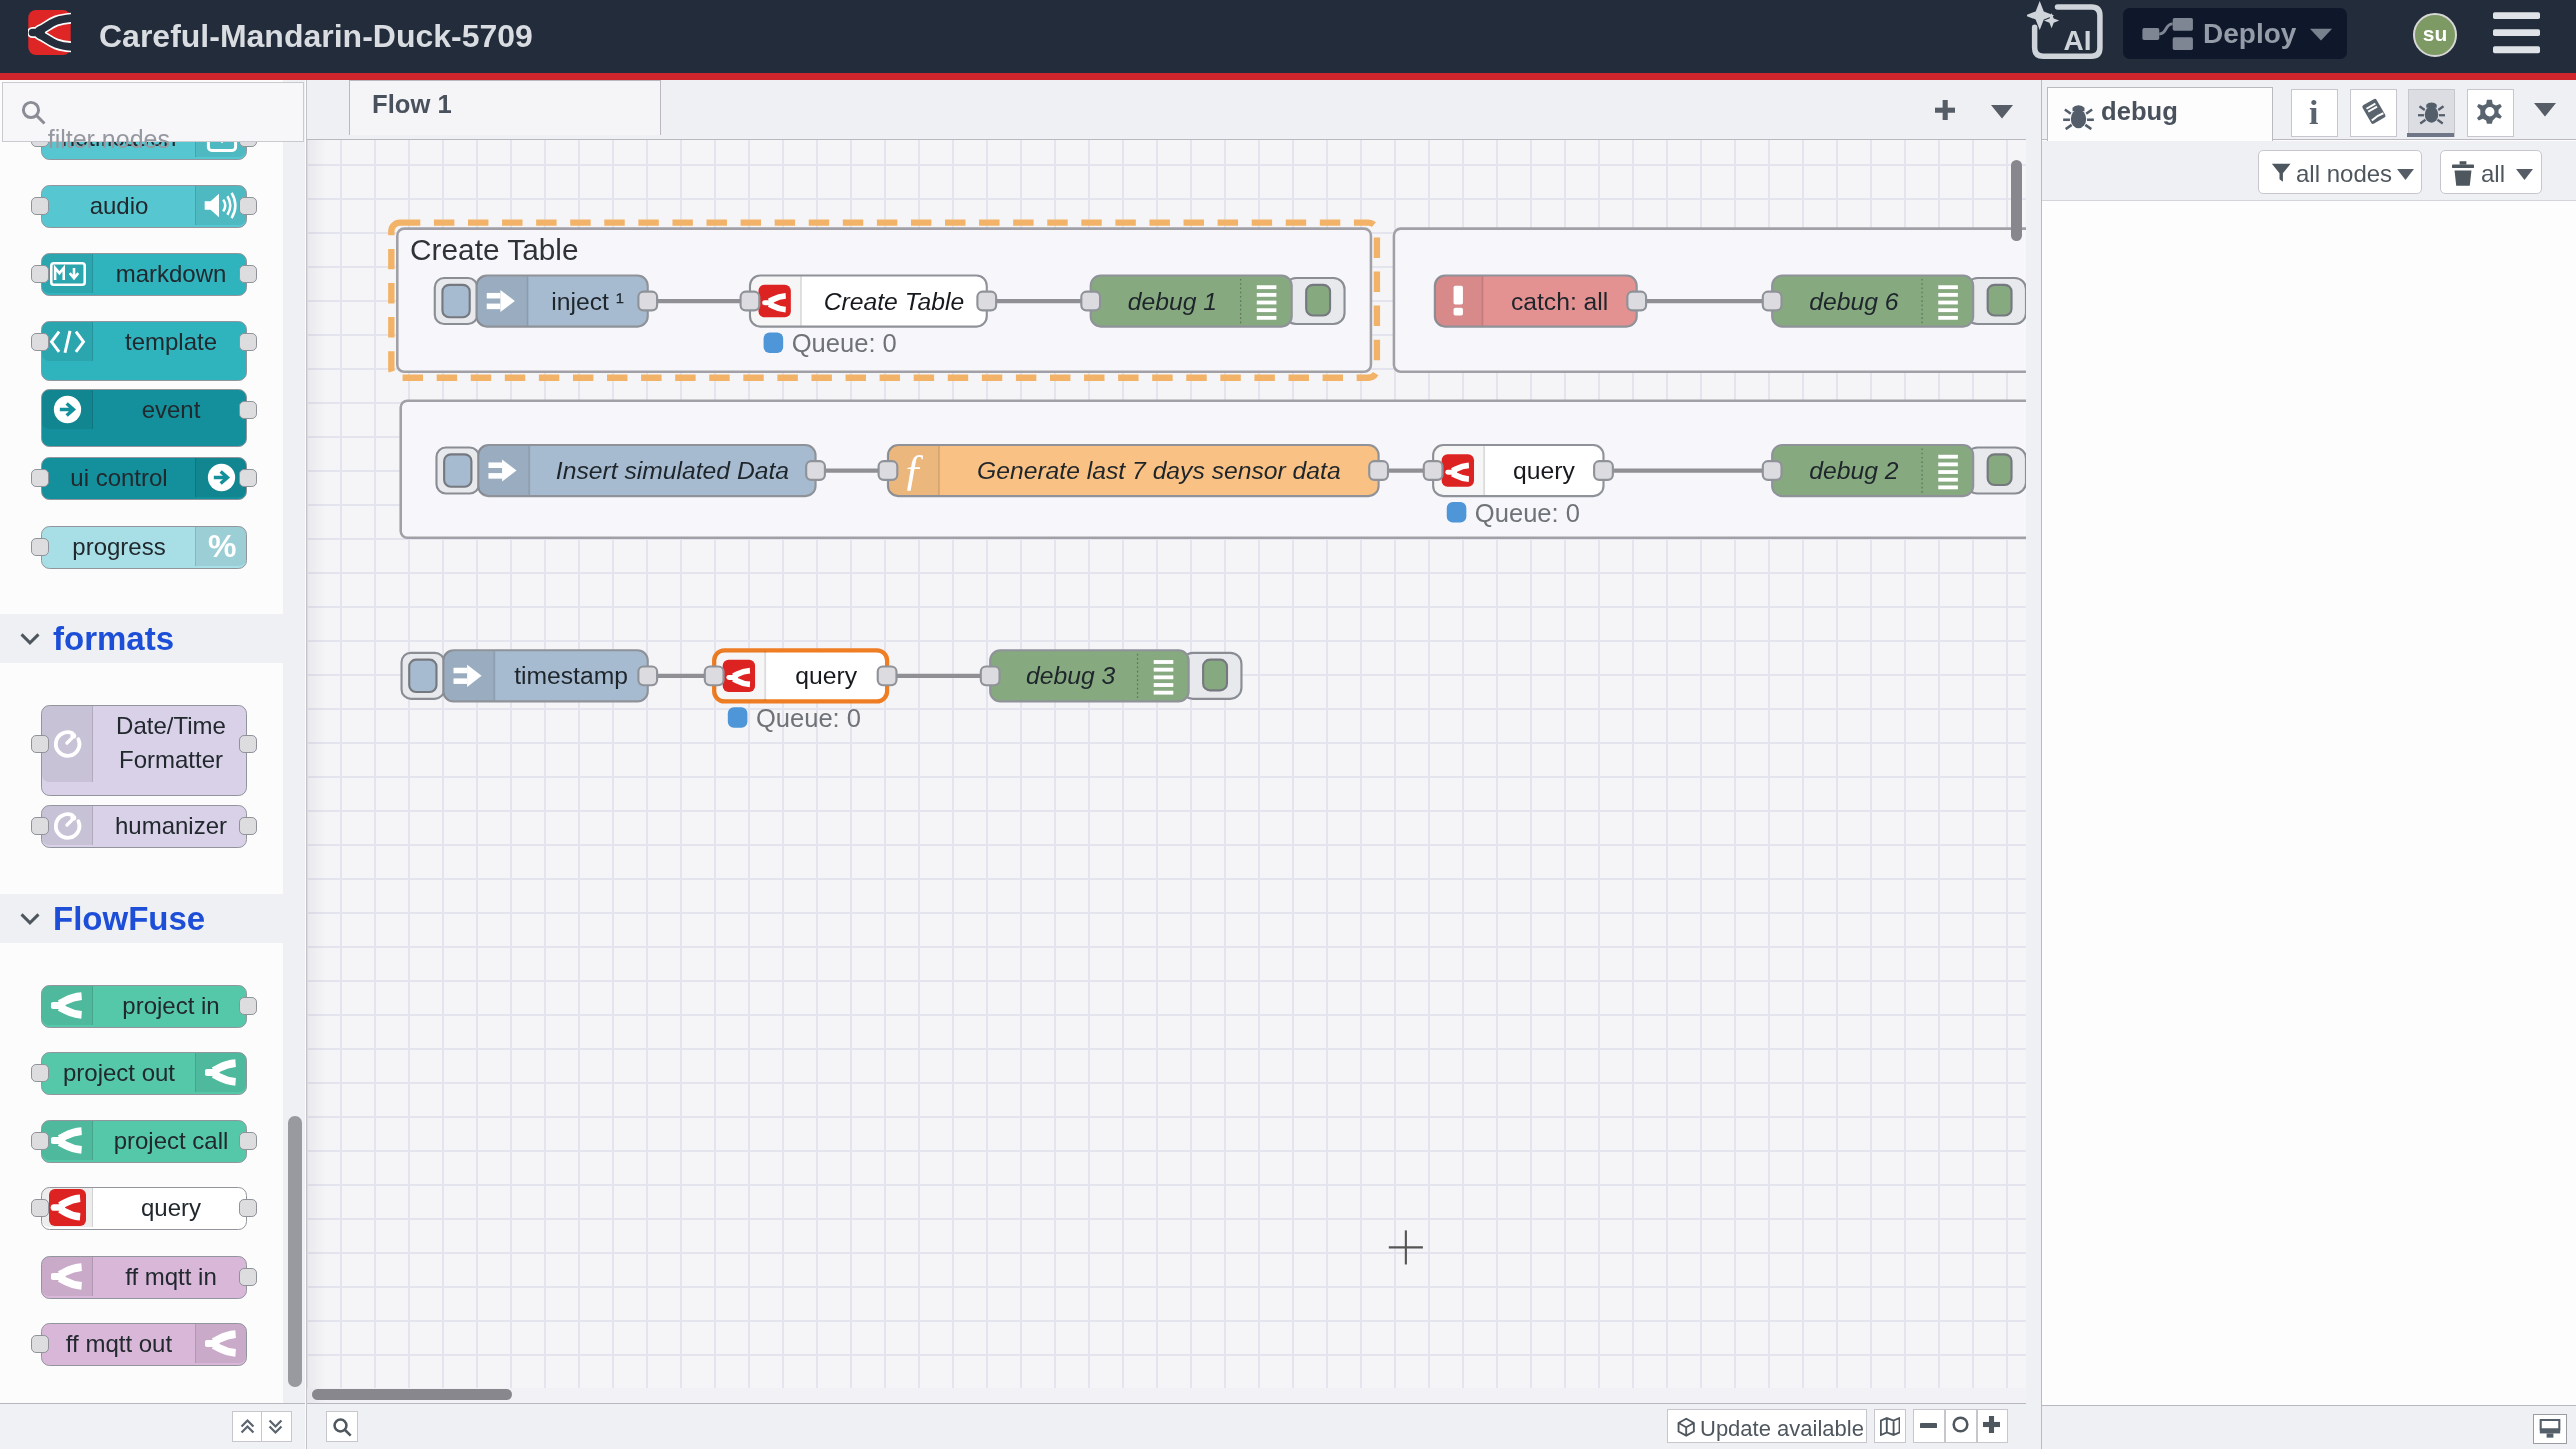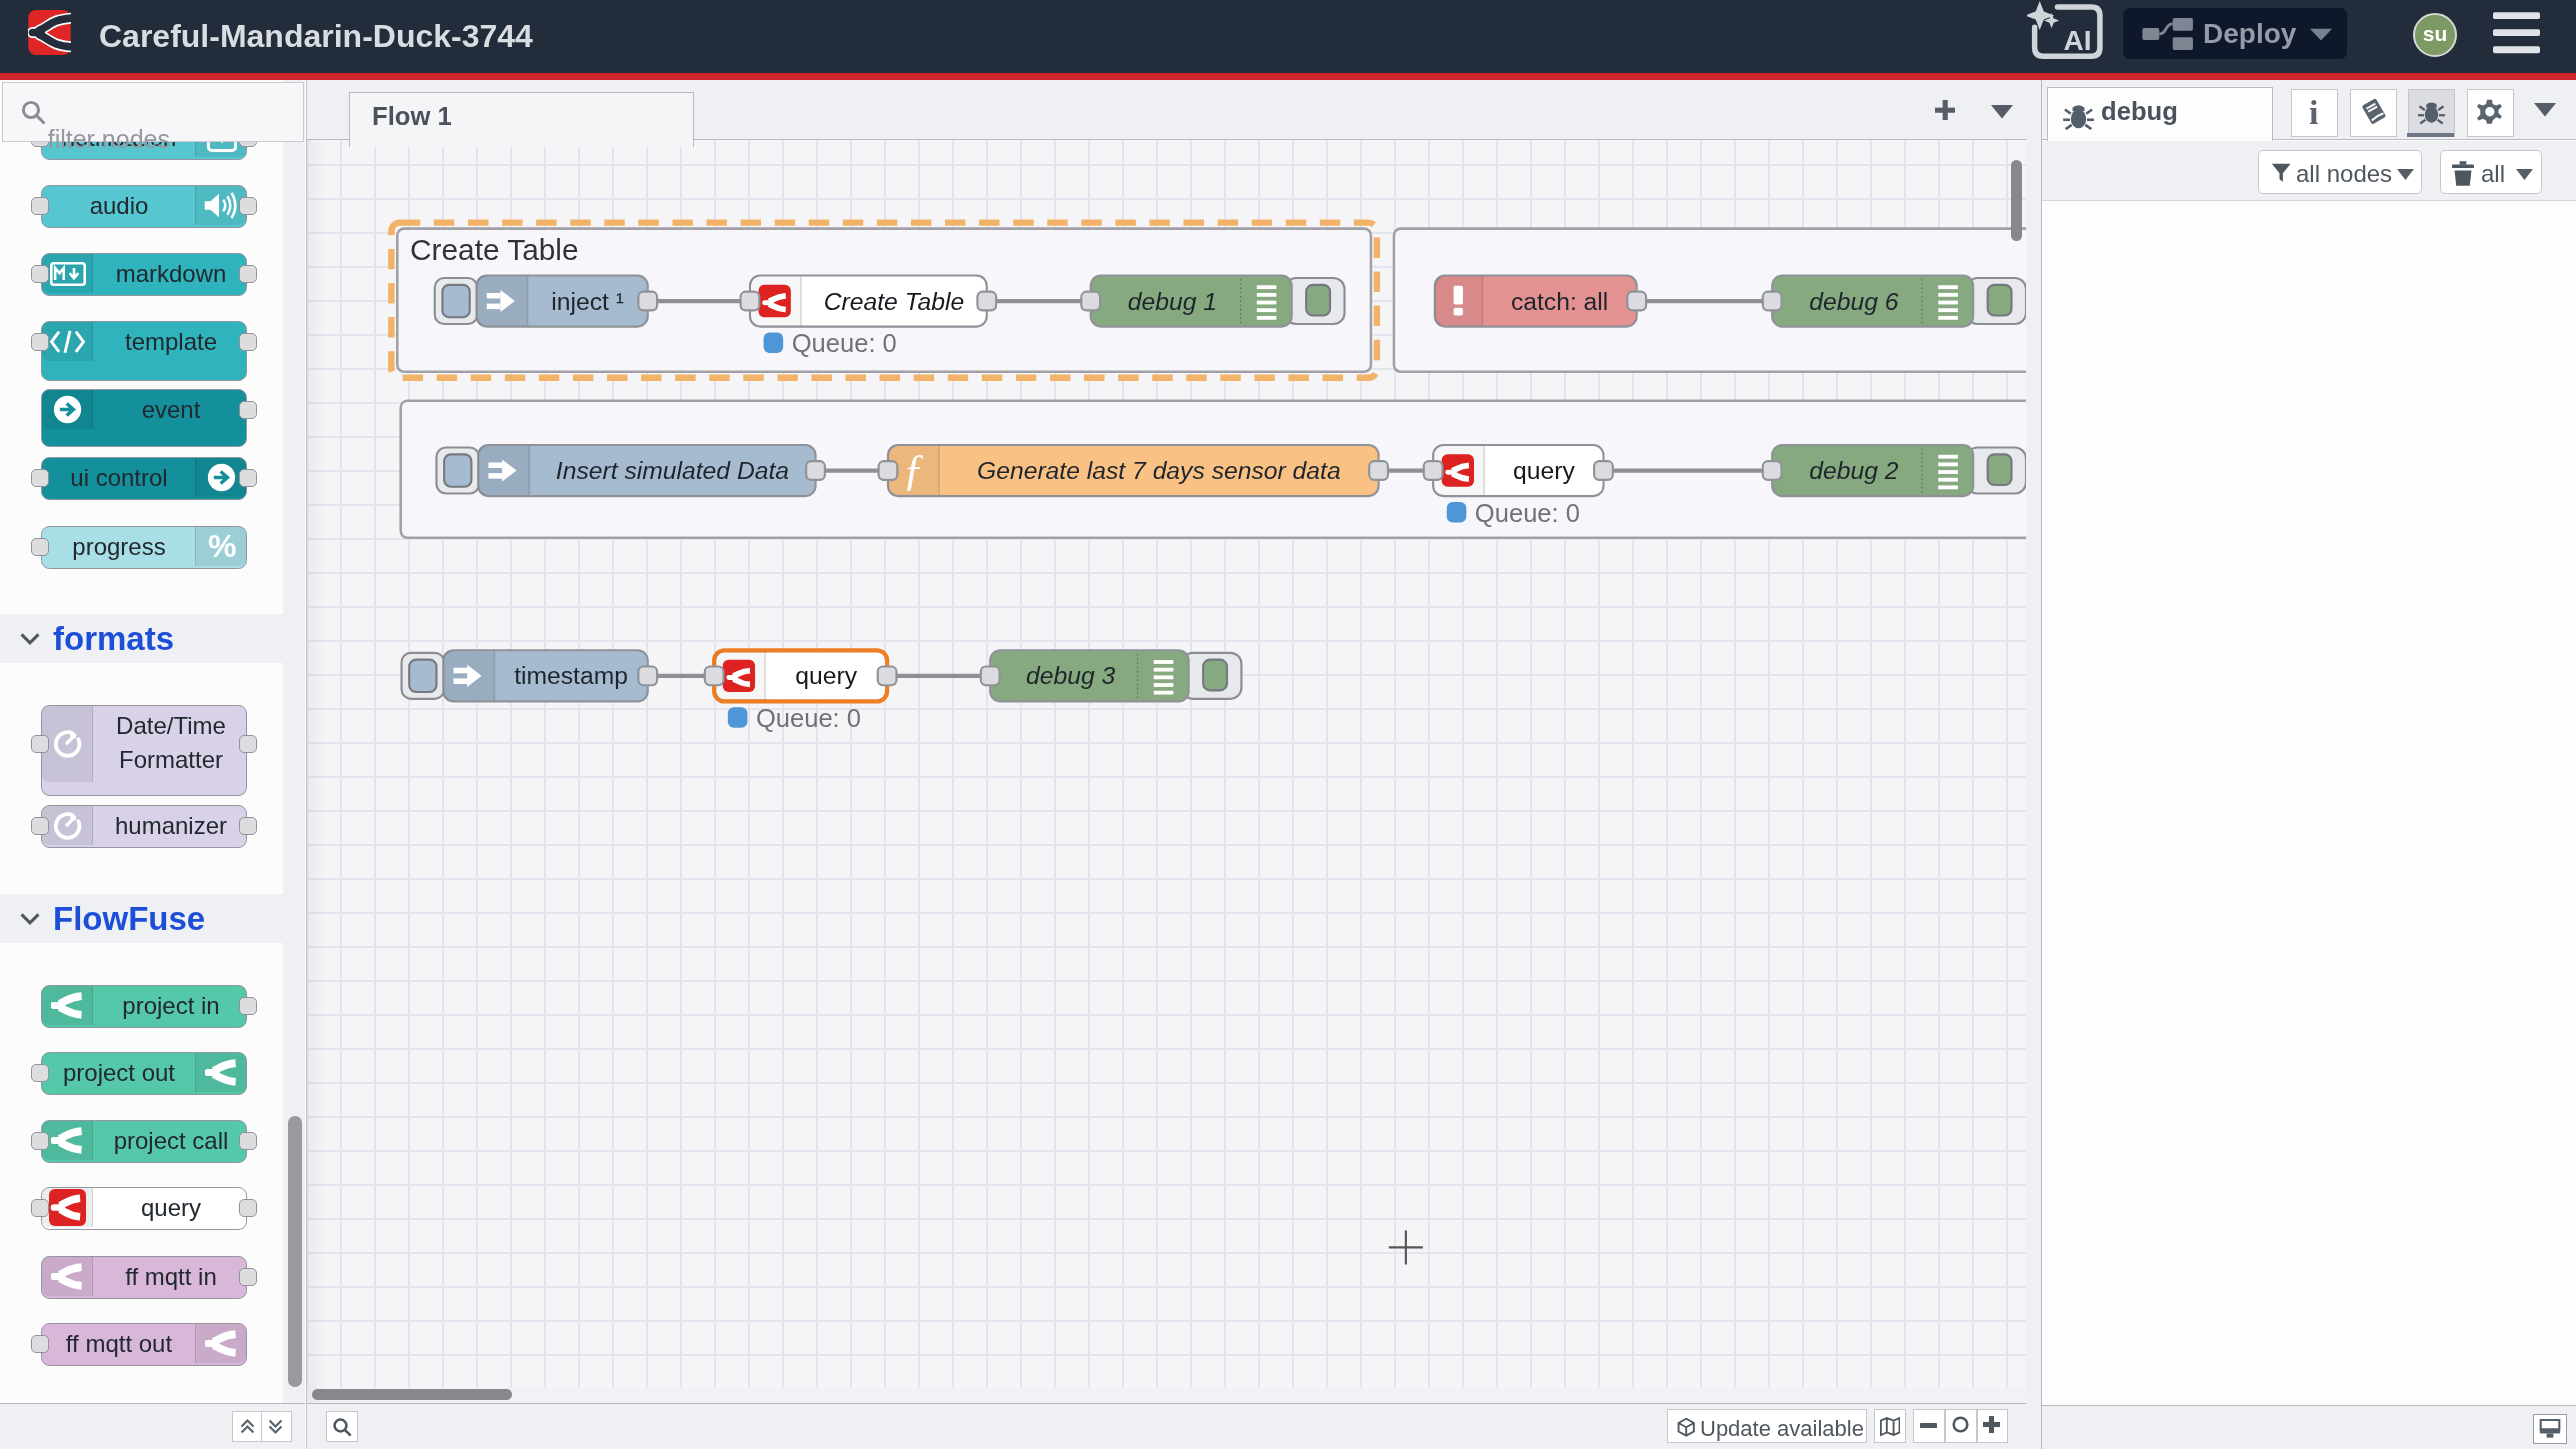--- a/index.html
+++ b/index.html
@@ -27,21 +27,21 @@
   .picon.l { left:0; border-right:0.9px solid rgba(0,0,0,0.12); border-radius:6.8px 0 0 6.8px; }
   .picon.r { right:0; border-left:0.9px solid rgba(0,0,0,0.12); border-radius:0 6.8px 6.8px 0; }
   .pport { position:absolute; width:18px; height:18px; background:#dddde0; border:1.7px solid #8f9298; border-radius:5.1px; top:11px; }
   .pport.l { left:-11px; } .pport.r { right:-11px; }
   .lbl.li { left:52px; width:154px; }
   .lbl.ri { left:0px; width:154px; }
   #pfooter { position:absolute; left:0; top:1323px; width:305px; height:47px; background:#f0f1f4; border-top:1.7px solid #b7b7bf; }
   .fbtn { position:absolute; background:#fff; border:1.7px solid #c6c6cc; }
   #canvas { position:absolute; left:307px; top:80px; width:1719px; height:1370px; background:#f2f2f6; overflow:hidden; }
   #tabbar { position:absolute; left:0; top:0; width:1719px; height:60px; background:#eff0f3; border-bottom:1.7px solid #b9b9bf; }
-  #tab1 { position:absolute; left:42px; top:12px; width:345px; height:55px; background:#f5f5f8; border:1.7px solid #b9b9bf; border-bottom:none; }
+  #tab1 { position:absolute; left:42px; top:0; width:312px; height:55px; background:#f5f5f8; border:1.7px solid #b9b9bf; border-bottom:none; }
   #tab1 .tl { position:absolute; left:22px; top:9.4px; font-size:25.6px; font-weight:bold; color:#49525c; }
   #workspace { position:absolute; left:0; top:60px; width:1719px; height:1248px; background:#f5f5f8;
     background-image:linear-gradient(to right,#e4e4ee 1.7px,transparent 1.7px),linear-gradient(to bottom,#e4e4ee 1.7px,transparent 1.7px);
     background-size:34px 34px; background-position:33px 24px; }
   #wshadow { position:absolute; left:0; top:60px; width:19px; height:1310px; background:linear-gradient(to right, rgba(40,40,60,0.06), rgba(0,0,0,0)); }
   #cfooter { position:absolute; left:0; top:1323px; width:1719px; height:47px; background:#eef0f4; border-top:1.7px solid #b7b7bf; }
   .cfbtn { position:absolute; background:#fff; border:1.7px solid #c6c6cc; color:#4e565e; }
   #gutter { position:absolute; left:2026px; top:80px; width:15.3px; height:1370px; background:#eff0f3; }
   #sidebar { position:absolute; left:2041px; top:80px; width:535px; height:1370px; background:#fdfdfe; border-left:1.7px solid #b9b9bf; }
   #sbtabs { position:absolute; left:0; top:0; width:535px; height:60px; background:#eff0f3; border-bottom:1.7px solid #b9b9bf; }
@@ -60,21 +60,21 @@
         <path d="M5 26.5 L15 26.5"></path>
         <path d="M13 24 C25 19 27 11 52 9.5"></path>
         <path d="M13 29 C25 34 27 42 52 43.5"></path>
       </g>
     <g stroke="#232d3b" stroke-width="9" fill="none" stroke-linecap="round">
         <path d="M5 26.5 L15 26.5"></path>
         <path d="M13 24 C25 19 27 11 52 9.5"></path>
         <path d="M13 29 C25 34 27 42 52 43.5"></path>
       </g>
   </svg>
-  <div id="title">Careful-Mandarin-Duck-3744</div>
+  <div id="title">Careful-Mandarin-Duck-5709</div>
   <svg class="abs" style="left:2027px;top:0px" width="78" height="64" viewBox="0 0 92 75">
     <path d="M9 32 L9 56 Q9 66 19 66 L76 66 Q86 66 86 56 L86 18 Q86 8 76 8 L36 8" fill="none" stroke="#cfd4da" stroke-width="6.5" stroke-linecap="round"></path>
     <path d="M15 1 L19.8 13.2 32 18 19.8 22.8 15 35 10.2 22.8 -2 18 10.2 13.2 Z" fill="#cfd4da"></path>
     <path d="M29 15 L31.5 21.5 38 24 31.5 26.5 29 33 26.5 26.5 20 24 26.5 21.5 Z" fill="#cfd4da"></path>
     <text x="43" y="59" font-size="33" font-weight="bold" fill="#cfd4da" font-family="Liberation Sans">AI</text>
   </svg>
   <div id="deploy">
     <svg class="abs" style="left:19px;top:10.2px" width="53" height="32" viewBox="0 0 62 38">
       <rect x="0" y="12" width="20" height="14" rx="2" fill="#7d8692"></rect>
       <rect x="36" y="0" width="24" height="15" rx="2" fill="#7d8692"></rect>

